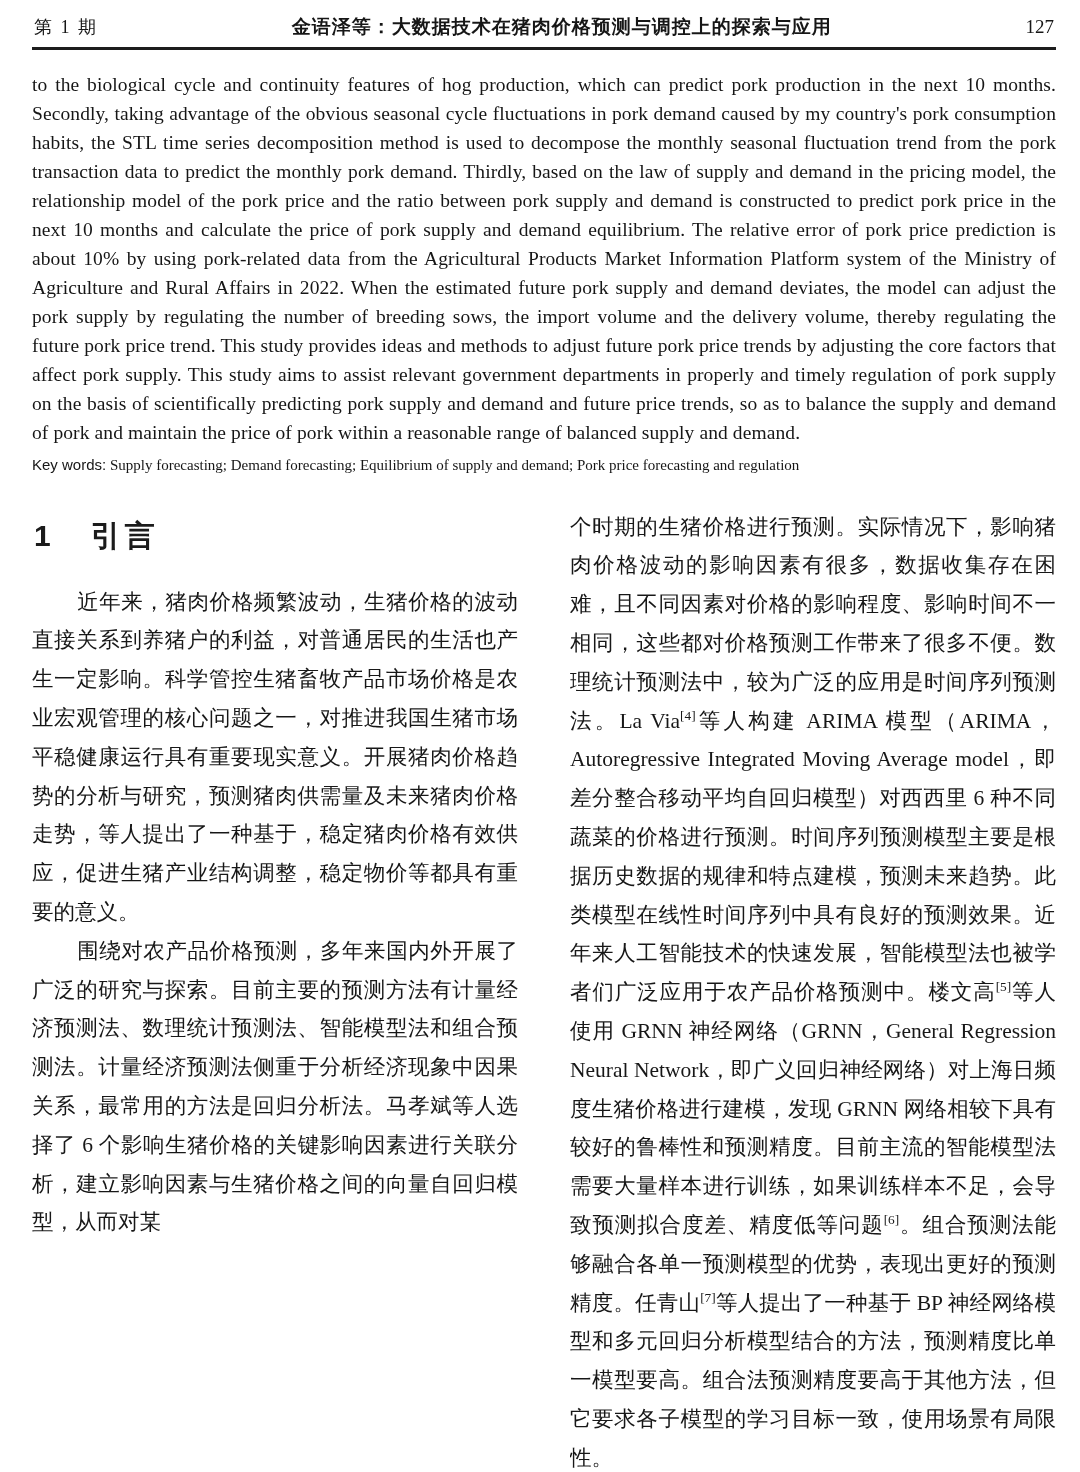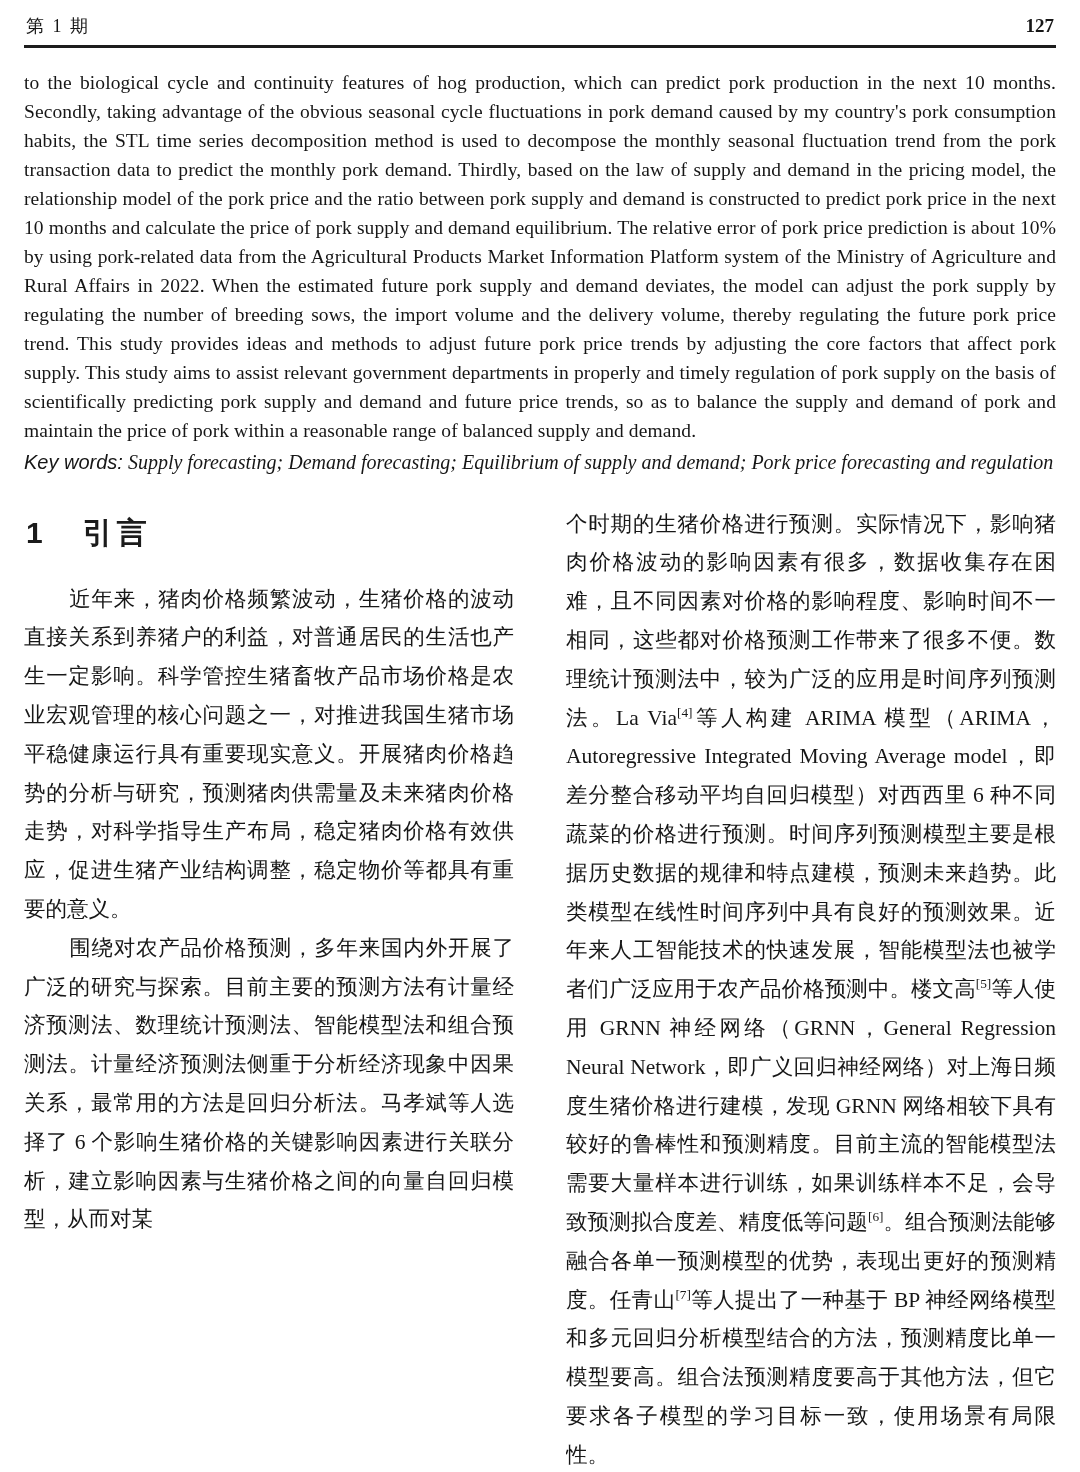--- a/index.html
+++ b/index.html
@@ -3,41 +3,41 @@
 <meta charset="utf-8">
 <style>
   * { margin:0; padding:0; box-sizing:border-box; }
   html, body { background:#ffffff; }
   body {
     width:1080px; height:1472px; overflow:hidden;
     color:#161616;
     font-family:"Liberation Serif","DejaVu Serif",serif;
     -webkit-font-smoothing:antialiased;
   }
-  .page { width:100%; height:100%; padding:12px 24px 0 24px; display:flex; flex-direction:column;border-radius:23px; }
+  .page { width:100%; height:100%; padding:12px 24px 0 32px; display:flex; flex-direction:column;border-radius:23px; }
 
   
   .header { display:flex; justify-content:space-between; align-items:baseline; padding:2px 2px 7px 2px; }
   .header .issue { font-size:18px; letter-spacing:2px; }
   .header .running-title {
     font-family:"Liberation Sans","DejaVu Sans",sans-serif;
     font-weight:700; font-size:19px; letter-spacing:1px;
     flex:1; text-align:center; padding:0 20px; white-space:nowrap; overflow:hidden;
   }
-  .header .pagenum { font-size:19px;font-weight:bold; }
+  .header .pagenum { font-size:19px; }
   .rule { border-top:3px solid #1d1d1d; }
 
   
   .abstract {
     margin-top:20px;
     font-size:19.5px; line-height:29px;
     text-align:justify;
     letter-spacing:0.1px;
   }
-  .keywords { font-size:20px; line-height:35.6px; text-align:justify;font-style:italic; }
+  .keywords { font-size:15px; line-height:35.6px; text-align:justify; }
   .keywords .label { font-family:"Liberation Sans","DejaVu Sans",sans-serif; }
 
   
   .columns { display:flex; gap:52px; margin-top:24px; flex:1; overflow:hidden; }
   .col { flex:1; overflow:hidden; }
 
   .section-heading {
     font-family:"Liberation Sans","DejaVu Sans",sans-serif;
     font-size:30px; font-weight:600; color:#1b1b1b;
     margin:8px 0 26px 2px;
@@ -54,38 +54,39 @@
   .zh p.noindent { text-indent:0; }
   sup { font-size:0.62em; vertical-align:super; line-height:0; }
 </style>
 </head>
 <body>
 
 <div class="page">
 
   <div class="header">
     <span class="issue">第 1 期</span>
+    <span class="running-title">金语泽等：大数据技术在猪肉价格预测与调控上的探索与应用</span>
     <span class="pagenum">127</span>
   </div>
   <div class="rule"></div>
 
   <div class="abstract">to the biological cycle and continuity features of hog production, which can predict pork production in the next 10 months. Secondly, taking advantage of the obvious seasonal cycle fluctuations in pork demand caused by my country's pork consumption habits, the STL time series decomposition method is used to decompose the monthly seasonal fluctuation trend from the pork transaction data to predict the monthly pork demand. Thirdly, based on the law of supply and demand in the pricing model, the relationship model of the pork price and the ratio between pork supply and demand is constructed to predict pork price in the next 10 months and calculate the price of pork supply and demand equilibrium. The relative error of pork price prediction is about 10% by using pork-related data from the Agricultural Products Market Information Platform system of the Ministry of Agriculture and Rural Affairs in 2022. When the estimated future pork supply and demand deviates, the model can adjust the pork supply by regulating the number of breeding sows, the import volume and the delivery volume, thereby regulating the future pork price trend. This study provides ideas and methods to adjust future pork price trends by adjusting the core factors that affect pork supply. This study aims to assist relevant government departments in properly and timely regulation of pork supply on the basis of scientifically predicting pork supply and demand and future price trends, so as to balance the supply and demand of pork and maintain the price of pork within a reasonable range of balanced supply and demand.</div>
 
   <div class="keywords">
     <span class="label">Key words:</span><span> Supply forecasting; Demand forecasting; Equilibrium of supply and demand; Pork price forecasting and regulation</span>
   </div>
 
   <div class="columns">
 
     <div class="col zh">
       <div class="section-heading">
         <span class="num">1</span>
         <span class="ttl">引言</span>
       </div>
-      <p>近年来，猪肉价格频繁波动，生猪价格的波动直接关系到养猪户的利益，对普通居民的生活也产生一定影响。科学管控生猪畜牧产品市场价格是农业宏观管理的核心问题之一，对推进我国生猪市场平稳健康运行具有重要现实意义。开展猪肉价格趋势的分析与研究，预测猪肉供需量及未来猪肉价格走势，对科学指导生产布局，稳定猪肉价格有效供应，促进生猪产业结构调整，稳定物价等都具有重要的意义。</p>
+      <p>近年来，猪肉价格频繁波动，生猪价格的波动直接关系到养猪户的利益，对普通居民的生活也产生一定影响。科学管控生猪畜牧产品市场价格是农业宏观管理的核心问题之一，对推进我国生猪市场平稳健康运行具有重要现实意义。开展猪肉价格趋势的分析与研究，预测猪肉供需量及未来猪肉价格走势，等人提出了一种基于，稳定猪肉价格有效供应，促进生猪产业结构调整，稳定物价等都具有重要的意义。</p>
       <p>围绕对农产品价格预测，多年来国内外开展了广泛的研究与探索。目前主要的预测方法有计量经济预测法、数理统计预测法、智能模型法和组合预测法。计量经济预测法侧重于分析经济现象中因果关系，最常用的方法是回归分析法。马孝斌等人选择了 6 个影响生猪价格的关键影响因素进行关联分析，建立影响因素与生猪价格之间的向量自回归模型，从而对某</p>
     </div>
 
     <div class="col zh">
       <p class="noindent">个时期的生猪价格进行预测。实际情况下，影响猪肉价格波动的影响因素有很多，数据收集存在困难，且不同因素对价格的影响程度、影响时间不一相同，这些都对价格预测工作带来了很多不便。数理统计预测法中，较为广泛的应用是时间序列预测法。La Via<sup>[4]</sup>等人构建 ARIMA 模型（ARIMA，Autoregressive Integrated Moving Average model，即差分整合移动平均自回归模型）对西西里 6 种不同蔬菜的价格进行预测。时间序列预测模型主要是根据历史数据的规律和特点建模，预测未来趋势。此类模型在线性时间序列中具有良好的预测效果。近年来人工智能技术的快速发展，智能模型法也被学者们广泛应用于农产品价格预测中。楼文高<sup>[5]</sup>等人使用 GRNN 神经网络（GRNN，General Regression Neural Network，即广义回归神经网络）对上海日频度生猪价格进行建模，发现 GRNN 网络相较下具有较好的鲁棒性和预测精度。目前主流的智能模型法需要大量样本进行训练，如果训练样本不足，会导致预测拟合度差、精度低等问题<sup>[6]</sup>。组合预测法能够融合各单一预测模型的优势，表现出更好的预测精度。任青山<sup>[7]</sup>等人提出了一种基于 BP 神经网络模型和多元回归分析模型结合的方法，预测精度比单一模型要高。组合法预测精度要高于其他方法，但它要求各子模型的学习目标一致，使用场景有局限性。</p>
 
     </div>
 
   </div>
 </div>

